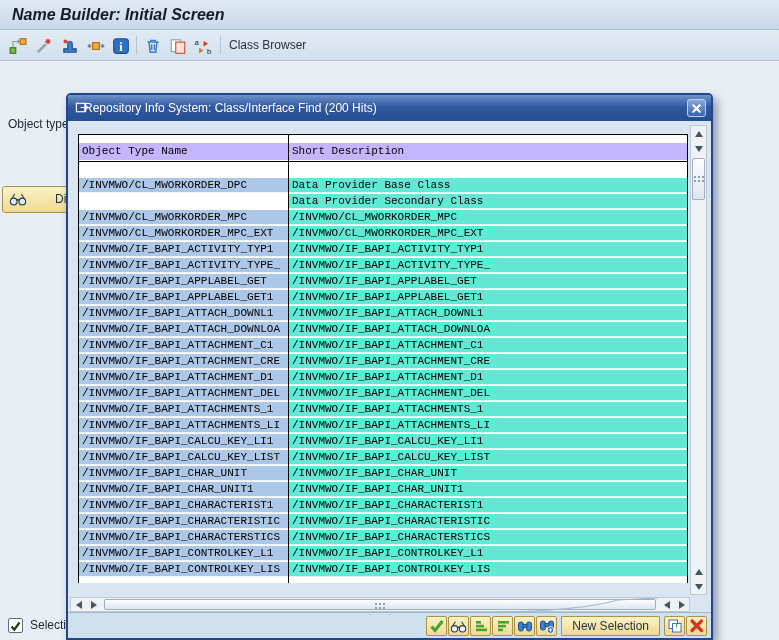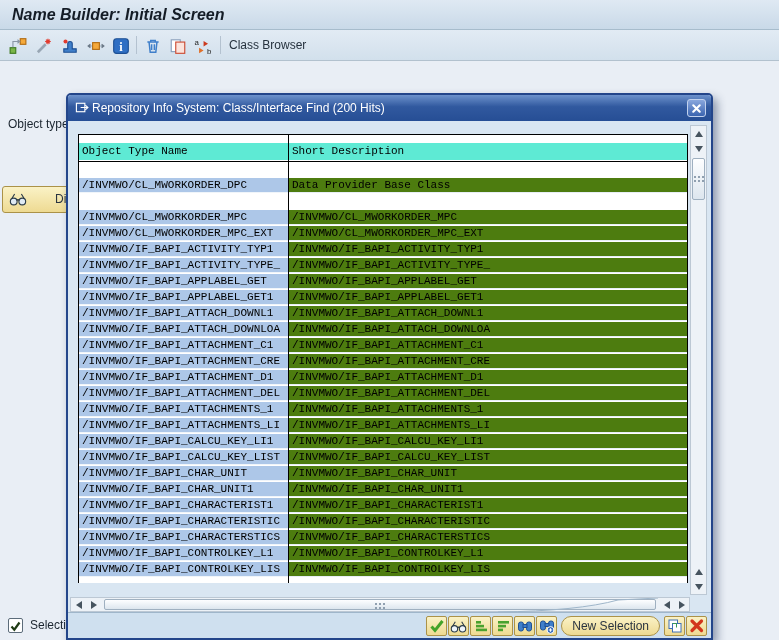--- a/index.html
+++ b/index.html
@@ -33,44 +33,44 @@
     background:#fff; border:1px solid #5c6c7a; border-radius:2px; }
   #selection-label { position:absolute; left:22px; top:0; font-size:12px; line-height:19px; color:#1c2630; white-space:nowrap; }
 
   
   #dialog { left:66px; top:93px; width:647px; height:547px;
     border:2px solid #23458a; border-radius:5px 5px 0 0;
     background:#d9e6f2; box-shadow:4px 5px 10px rgba(20,40,80,.45); }
   #dlg-titlebar { position:absolute; left:0; top:0; width:643px; height:26px;
     background:linear-gradient(#6d92cc 0%, #31599f 45%, #264e95 100%);
     border-radius:3px 3px 0 0; }
-  #dlg-title { position:absolute; left:24px; top:0; line-height:26px; font-size:12px;
+  #dlg-title { position:absolute; left:16px; top:0; line-height:26px; font-size:12px;
     color:#ffffff; white-space:nowrap; }
   #dlg-title-icon { position:absolute; left:7px; top:5px; }
   #dlg-close { position:absolute; right:5px; top:4px; width:19px; height:18px;
     background:linear-gradient(#89a7dd,#3a64b0); border:1px solid #c2d2ee; border-radius:3px;
     display:flex; align-items:center; justify-content:center; }
 
   
   #listbox { position:absolute; left:10px; top:39px; width:610px; height:449px;
     background:#ffffff; border:1px solid #000; border-bottom:none; }
   #col-separator { position:absolute; left:209px; top:0; width:1px; height:448px; background:#000; }
-  .hdrcell { position:absolute; top:8px; height:17px; background:#5eead4;
+  .hdrcell { position:absolute; top:8px; height:17px; background:#c4b5fd;
     font-family:"Liberation Mono","DejaVu Sans Mono",monospace; font-size:11px;
     line-height:17px; padding-left:3px; color:#000; white-space:nowrap; overflow:hidden; }
   #hdr1 { left:0; width:209px; }
   #hdr2 { left:210px; width:398px; }
   #hdr-underline { position:absolute; left:0; top:26px; width:608px; height:1px; background:#000; }
   #list-rows { position:absolute; left:0; top:43px; width:688px; }
   .lrow { position:relative; height:16px; }
   .lrow .c1, .lrow .c2 { position:absolute; top:0; height:15px; border-bottom:1px solid #e7eef6;
     font-family:"Liberation Mono","DejaVu Sans Mono",monospace; font-size:11px; line-height:15px;
     padding-left:3px; color:#000; white-space:nowrap; overflow:hidden; }
   .lrow .c1 { left:0; width:209px; background:#adc7e8; border-bottom-color:#f0f5fa; }
-  .lrow .c2 { left:210px; width:398px; background:#4d7c0f; }
+  .lrow .c2 { left:210px; width:398px; background:#5eead4; }
 
   
   .sbar { position:absolute; background:#edf2f7; border:1px solid #bcc8d4; }
   #vscroll { left:622px; top:30px; width:17px; height:470px; }
   #hscroll { left:2px; top:502px; width:620px; height:15px; }
   .sarr { position:absolute; width:13px; height:13px; display:flex; align-items:center; justify-content:center; }
   .tri-up { width:0; height:0; border-left:4px solid transparent; border-right:4px solid transparent; border-bottom:6px solid #46545f; }
   .tri-dn { width:0; height:0; border-left:4px solid transparent; border-right:4px solid transparent; border-top:6px solid #46545f; }
   .tri-lf { width:0; height:0; border-top:4px solid transparent; border-bottom:4px solid transparent; border-right:6px solid #46545f; }
   .tri-rt { width:0; height:0; border-top:4px solid transparent; border-bottom:4px solid transparent; border-left:6px solid #46545f; }
@@ -81,21 +81,21 @@
     box-shadow:4px 0 0 #90a0b0, 8px 0 0 #90a0b0, 0 4px 0 #90a0b0, 4px 4px 0 #90a0b0, 8px 4px 0 #90a0b0; }
 
   
   #dlg-footer { position:absolute; left:0; top:517px; width:643px; height:26px;
     background:#cfe0ef; border-top:1px solid #9fb6ca; }
   #footer-curve { position:absolute; left:430px; top:503px; pointer-events:none; }
   #footer-buttons { position:absolute; right:4px; top:3px; display:flex; gap:1px; align-items:center; }
   .fbtn { width:21px; height:20px; display:flex; align-items:center; justify-content:center;
     background:linear-gradient(#faf2c6,#eeda92); border:1px solid #ab9248; border-radius:2px; }
   #new-selection-btn { height:20px; padding:0 10px; font-size:12px; color:#2a3440; line-height:18px;
-    background:linear-gradient(#faf2c6,#eeda92); border:1px solid #ab9248; border-radius:10px;
+    background:linear-gradient(#faf2c6,#eeda92); border:1px solid #ab9248; border-radius:1px;
     margin:0 3px; white-space:nowrap; }
 </style>
 </head>
 <body>
 
 <div class="abs" id="titlebar">
   <div class="ttl">Name Builder: Initial Screen</div>
 </div>
 
 <div class="abs" id="apptoolbar">
@@ -197,20 +197,21 @@
   <div id="listbox">
     <div class="hdrcell" id="hdr1">Object Type Name</div>
     <div class="hdrcell" id="hdr2">Short Description</div>
     <div id="hdr-underline"></div>
     <div id="list-rows">
         <div class="lrow">
           <div class="c1">/INVMWO/CL_MWORKORDER_DPC</div>
           <div class="c2">Data Provider Base Class</div>
         </div>
         <div class="lrow">
+          <div class="c2">Data Provider Secondary Class</div>
         </div>
         <div class="lrow">
           <div class="c1">/INVMWO/CL_MWORKORDER_MPC</div>
           <div class="c2">/INVMWO/CL_MWORKORDER_MPC</div>
         </div>
         <div class="lrow">
           <div class="c1">/INVMWO/CL_MWORKORDER_MPC_EXT</div>
           <div class="c2">/INVMWO/CL_MWORKORDER_MPC_EXT</div>
         </div>
         <div class="lrow">

